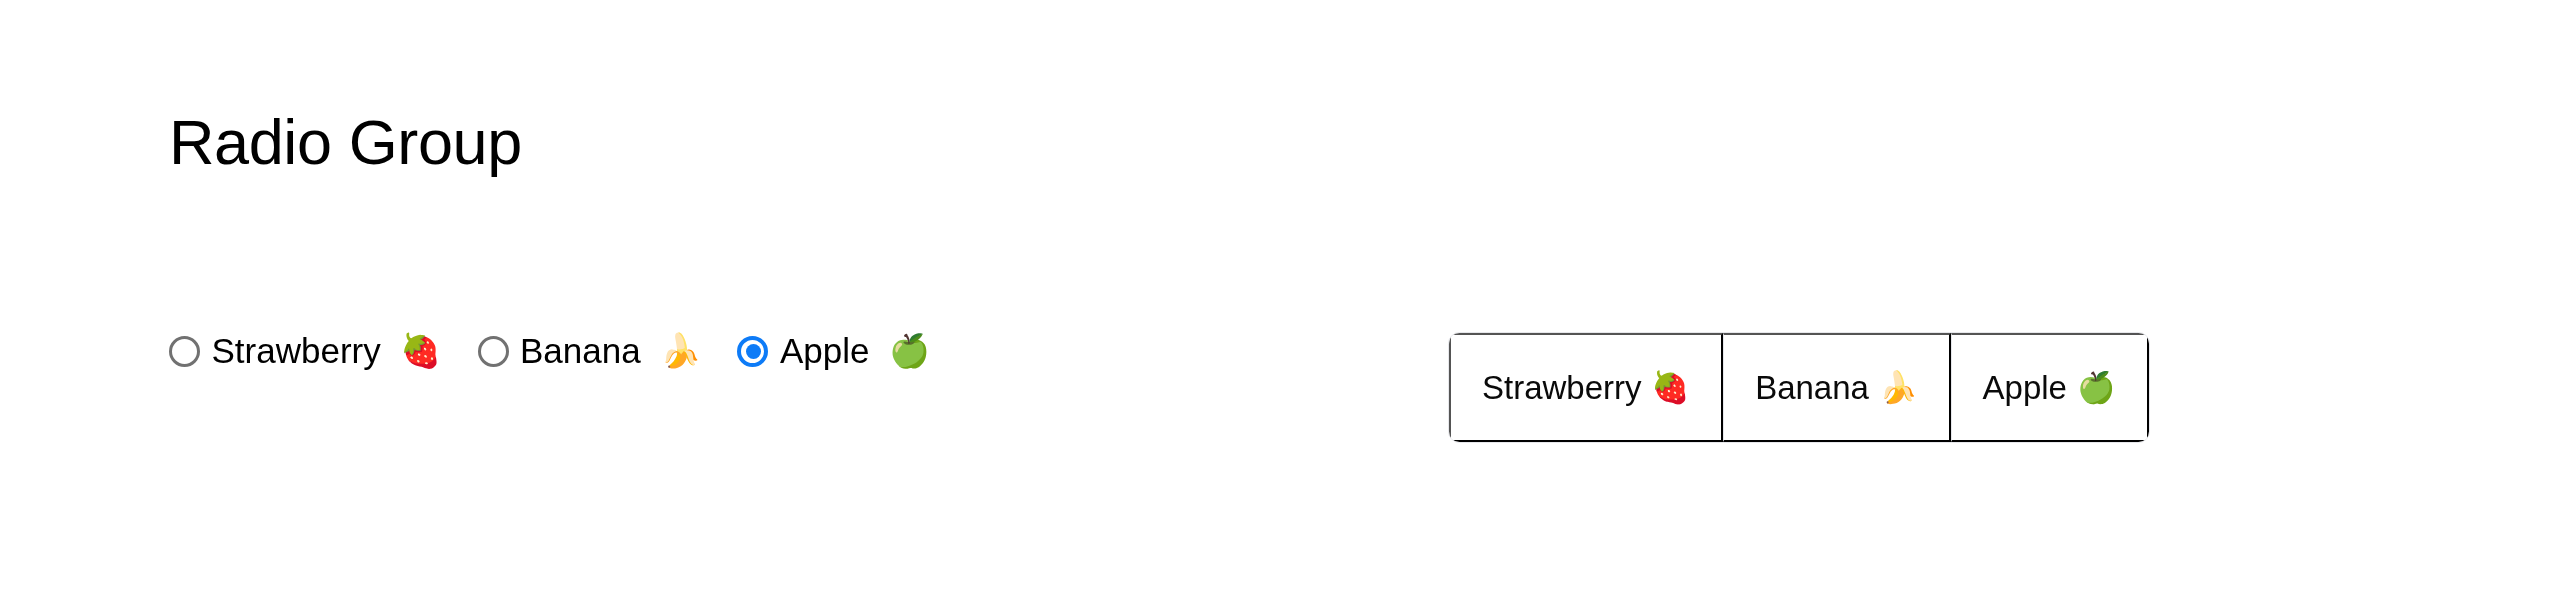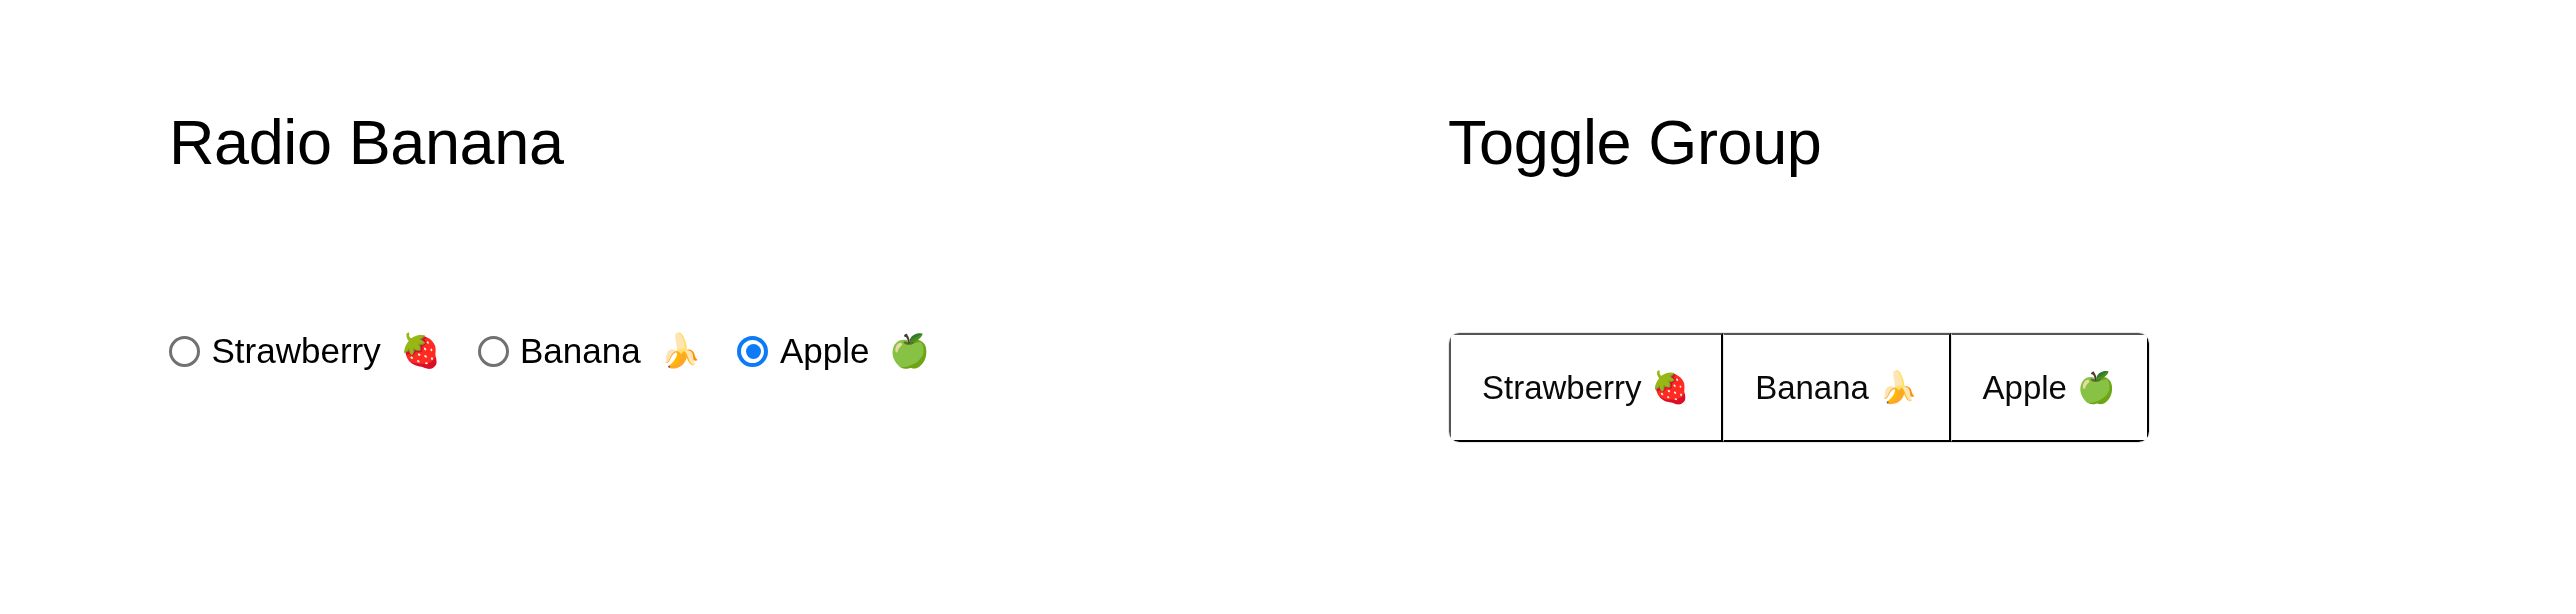--- a/index.html
+++ b/index.html
@@ -145,21 +145,21 @@
     margin-left: 10px;
   }
 </style>
 </head>
 <body>
 
 <div class="page">
 
   <div class="section section-radio">
 
-    <h2 class="group-heading">Radio Banana</h2>
+    <h2 class="group-heading">Radio Group</h2>
 
     <div class="radio-group" role="radiogroup">
 
       <label class="radio-item">
         <span class="radio-mark off"></span>
         <span class="radio-label">Strawberry</span>
         <span class="radio-emoji">🍓</span>
       </label>
 
       <label class="radio-item">
@@ -172,21 +172,20 @@
         <span class="radio-mark on"></span>
         <span class="radio-label">Apple</span>
         <span class="radio-emoji">🍏</span>
       </label>
 
     </div>
   </div>
 
   <div class="section section-toggle">
 
-    <h2 class="group-heading">Toggle Group</h2>
 
     <div class="toggle-group" role="group">
 
       <button type="button" class="toggle-item">
         <span class="toggle-label">Strawberry</span>
         <span class="toggle-emoji">🍓</span>
       </button>
 
       <button type="button" class="toggle-item">
         <span class="toggle-label">Banana</span>

